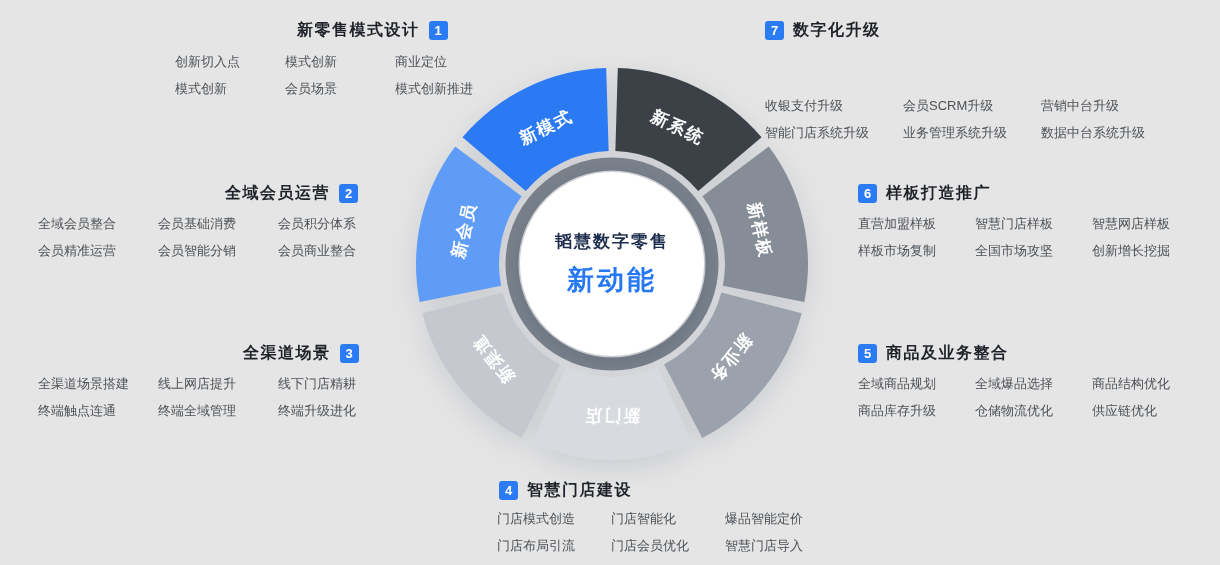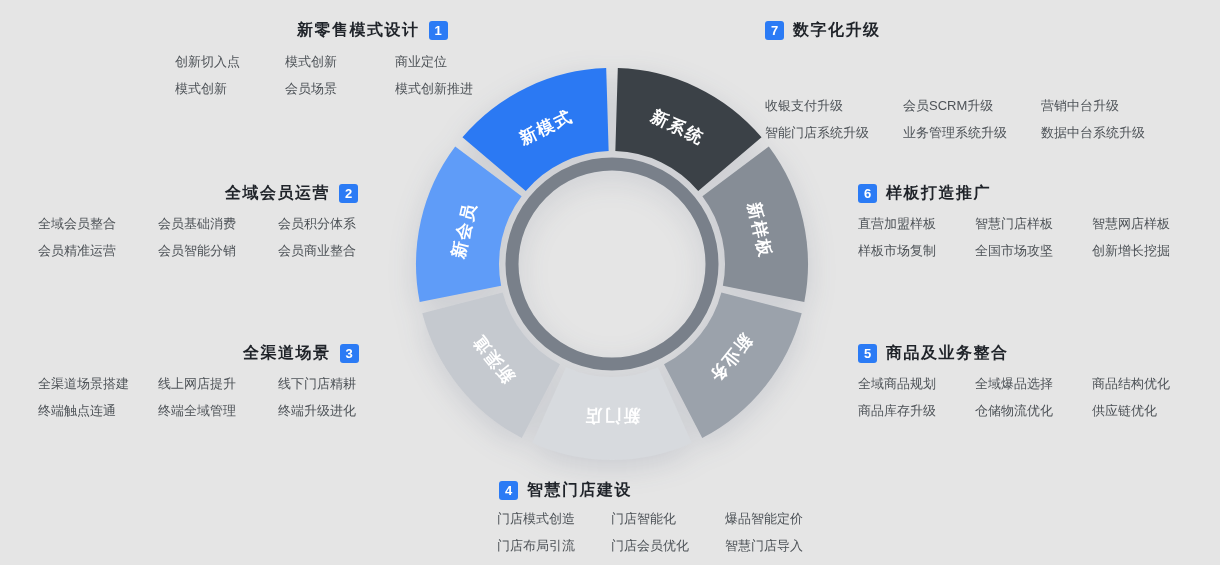--- a/index.html
+++ b/index.html
@@ -160,14 +160,18 @@
       <path d="M 279.77 379.04 A 196 196 0 0 1 120.23 379.04 L 154.01 303.22 A 113 113 0 0 0 245.99 303.22 Z" fill="#d7dade"></path>
       <text transform="translate(200.00 352.00) rotate(180.00)" fill="#ffffff" font-size="17" font-weight="bold" letter-spacing="2" text-anchor="middle" dy="0.35em" font-family="&quot;Liberation Sans&quot;, sans-serif">新门店</text>
       <path d="M 109.76 373.99 A 196 196 0 0 1 10.29 249.26 L 90.63 228.40 A 113 113 0 0 0 147.97 300.31 Z" fill="#c5c9cf"></path>
       <text transform="translate(81.16 294.77) rotate(231.43)" fill="#ffffff" font-size="17" font-weight="bold" letter-spacing="2" text-anchor="middle" dy="0.35em" font-family="&quot;Liberation Sans&quot;, sans-serif">新渠道</text>
       <path d="M 7.70 237.93 A 196 196 0 0 1 43.20 82.40 L 109.60 132.20 A 113 113 0 0 0 89.14 221.87 Z" fill="#5f9cf8"></path>
       <text transform="translate(51.81 166.18) rotate(282.86)" fill="#ffffff" font-size="17" font-weight="bold" letter-spacing="2" text-anchor="middle" dy="0.35em" font-family="&quot;Liberation Sans&quot;, sans-serif">新会员</text>
       <path d="M 50.45 73.30 A 196 196 0 0 1 194.19 4.09 L 196.65 87.05 A 113 113 0 0 0 113.78 126.96 Z" fill="#2b79f3"></path>
       <text transform="translate(134.05 63.05) rotate(334.29)" fill="#ffffff" font-size="17" font-weight="bold" letter-spacing="2" text-anchor="middle" dy="0.35em" font-family="&quot;Liberation Sans&quot;, sans-serif">新模式</text>
     </svg>
 
+  <div class="center-circle">
+    <div class="center-title">韬慧数字零售</div>
+    <div class="center-sub">新动能</div>
+  </div>
 
 </div>
 
 </body></html>

